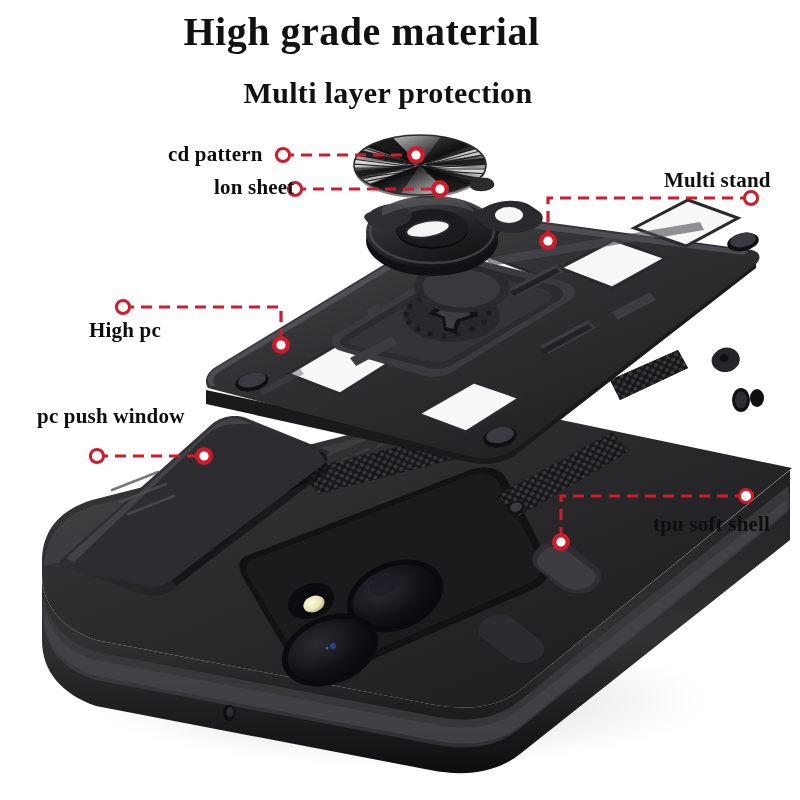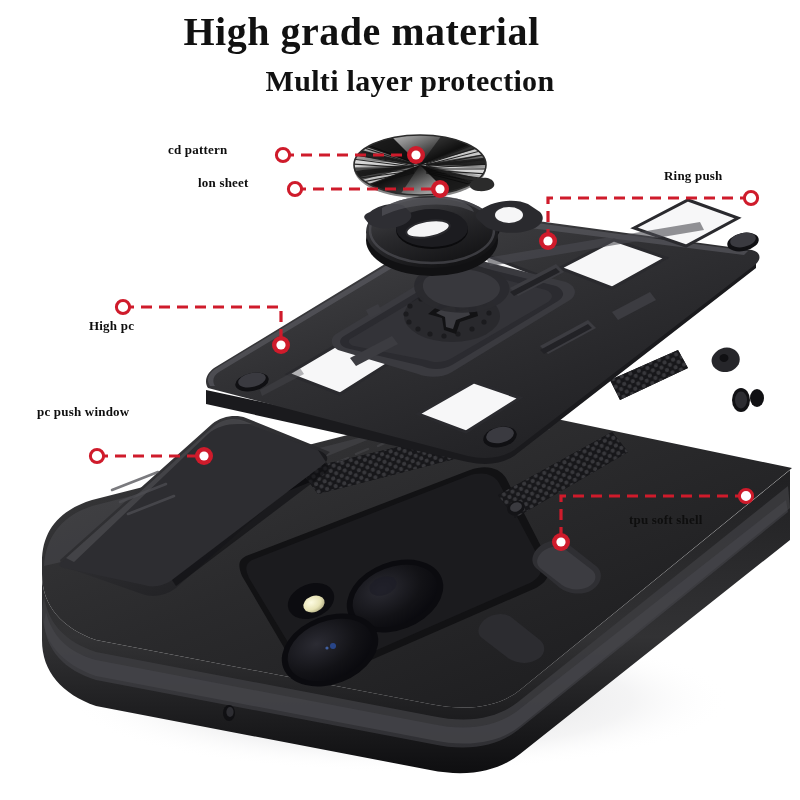--- a/index.html
+++ b/index.html
@@ -26,43 +26,42 @@
     font-family: "Liberation Serif", serif;
     font-weight: bold;
     font-size: 40px;
     letter-spacing: 0.5px;
     color: #111111;
     white-space: nowrap;
   }
   .heading-sub {
     position: absolute;
     left: 0;
-    top: 64px;
+    top: 76px;
     width: 776px;
     text-align: center;
     font-family: "Liberation Serif", serif;
     font-weight: bold;
     font-size: 30px;
     letter-spacing: 0.3px;
     color: #111111;
     white-space: nowrap;
-    margin-left: 22px;
   }
 
   
   #product { position: absolute; left: 0; top: 0; width: 800px; height: 800px; }
 
   
   #callouts { position: absolute; left: 0; top: 0; width: 800px; height: 800px; }
 
   .callout-label {
     position: absolute;
     font-family: "Liberation Serif", serif;
     font-weight: bold;
-    font-size: 13px;
+    font-size: 21px;
     color: #0e0e0e;
     white-space: nowrap;
     letter-spacing: 0.2px;
   }
 </style>
 </head>
 <body>
 
 <div id="stage">
 
@@ -473,20 +472,20 @@
         <circle cx="204" cy="456" r="4.6" fill="#ffffff"></circle>
         <path d="M746,496 L561,496 L561,542" fill="none" stroke="#cf1b2b" stroke-width="3.2" stroke-dasharray="11 7" stroke-linecap="butt"></path>
         <circle cx="746" cy="496" r="6.6" fill="#ffffff" stroke="#cf1b2b" stroke-width="3"></circle>
         <circle cx="561" cy="542" r="9" fill="#cf1b2b"></circle>
         <circle cx="561" cy="542" r="4.6" fill="#ffffff"></circle>
       </g>
   </svg>
 
   <div id="callout-text-layer">
       <div class="callout-label" style="left: 168px; top: 142px;">cd pattern</div>
-      <div class="callout-label" style="left: 198px; top: 175px;">lon sheet</div>
-      <div class="callout-label" style="left: 664px; top: 168px;">Ring push</div>
+      <div class="callout-label" style="left: 214px; top: 175px;">lon sheet</div>
+      <div class="callout-label" style="left: 664px; top: 168px;">Multi stand</div>
       <div class="callout-label" style="left: 89px; top: 318px;">High pc</div>
       <div class="callout-label" style="left: 37px; top: 404px;">pc push window</div>
-      <div class="callout-label" style="left: 629px; top: 512px; text-align: right;">tpu soft shell</div>
+      <div class="callout-label" style="left: 653px; top: 512px; text-align: right;">tpu soft shell</div>
     </div>
 
 </div>
 
 </body></html>

